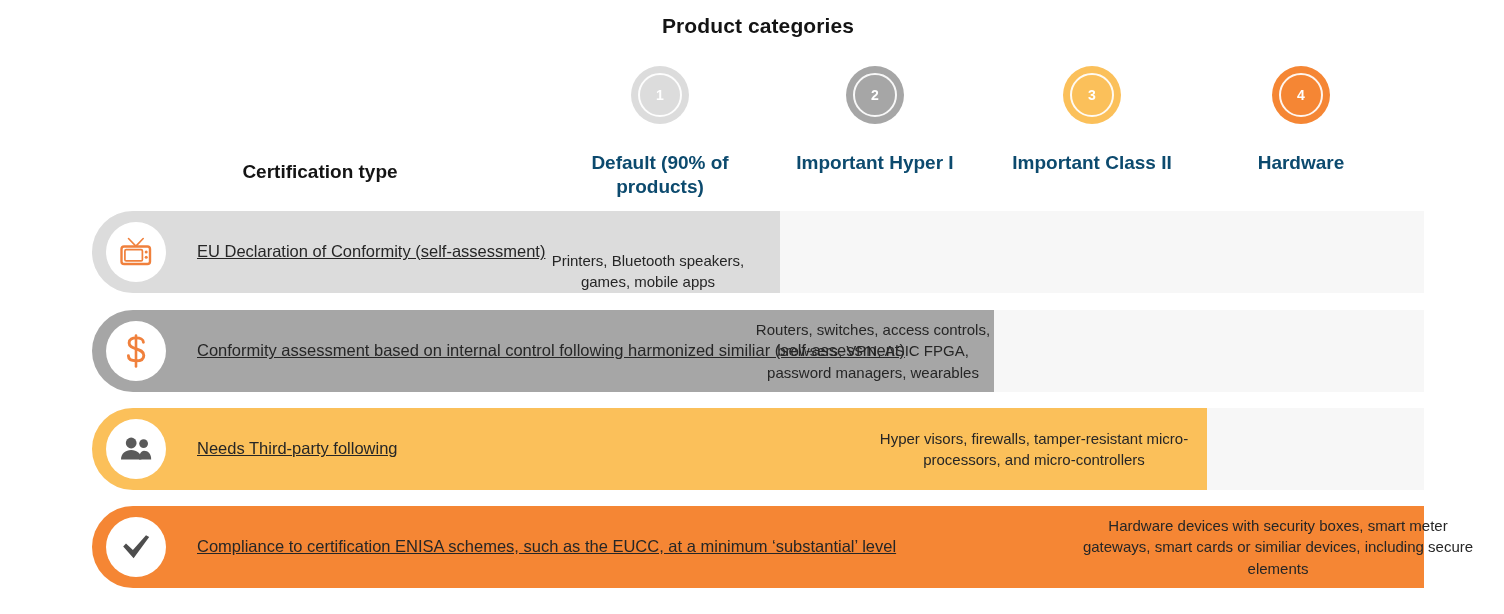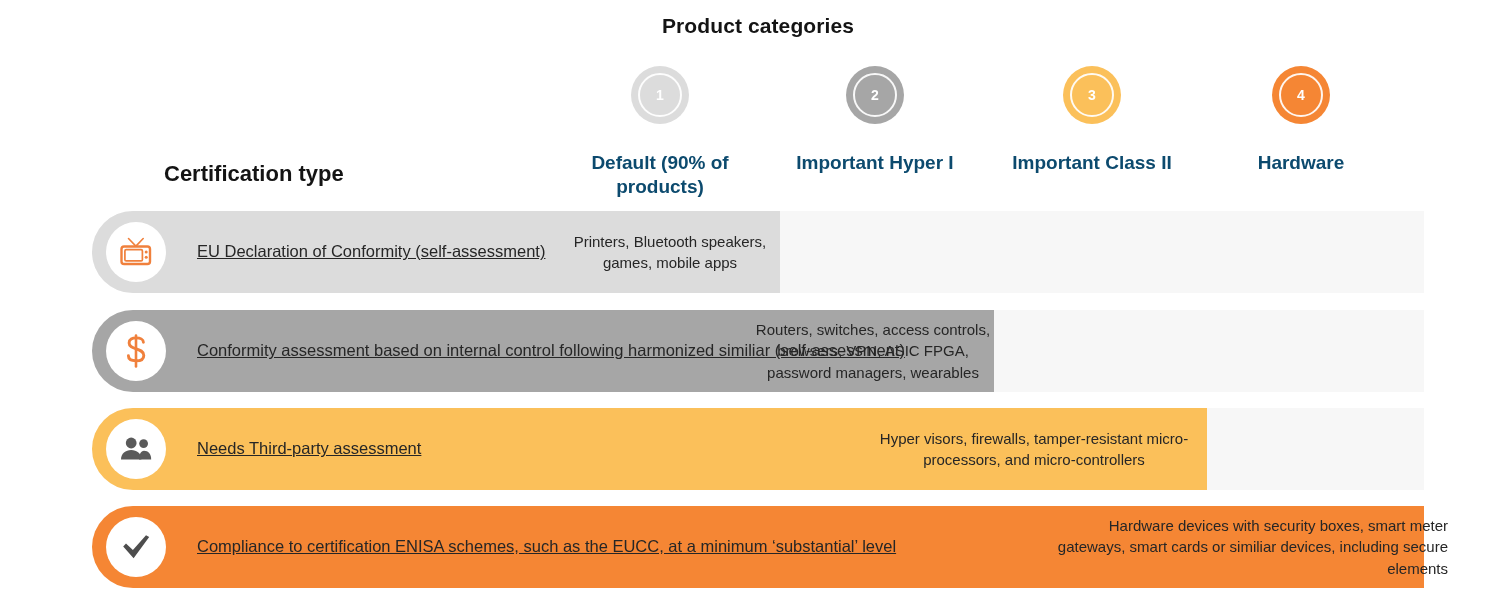--- a/index.html
+++ b/index.html
@@ -58,23 +58,24 @@
     margin-top:27px;
     font-size:19px;
     font-weight:bold;
     color:#0c4a6e;
     line-height:1.28;
   }
 
   
   #certification-type-header{
     position:absolute;
-    left:164px;top:161px;
+    left:170px;top:161px;
     width:300px;
-    font-size:22px;
+    text-align:center;
+    font-size:19px;
     font-weight:bold;
     color:#141414;
   }
 
   
   .row{
     position:absolute;
     left:92px;
     height:82px;
   }
@@ -169,21 +170,21 @@
   <div class="row-iconwrap">
     <svg class="ic" width="34" height="32" viewBox="0 0 34 32" fill="none">
       <path d="M9.5 2.5 L16.4 9.6 M24.2 2.5 L17.4 9.6" stroke="#f0803c" stroke-width="1.6" stroke-linecap="round"></path>
       <rect x="2.5" y="10.5" width="28.5" height="17.5" rx="2.6" stroke="#f0803c" stroke-width="2.4" fill="none"></rect>
       <rect x="5.9" y="13.7" width="17.5" height="11.2" rx="1.2" stroke="#f0803c" stroke-width="1.7" fill="none"></rect>
       <circle cx="27.2" cy="16.1" r="1.5" fill="#f0803c"></circle>
       <circle cx="27.2" cy="21.2" r="1.5" fill="#f0803c"></circle>
     </svg>
   </div>
   <div class="row-title">EU Declaration of Conformity (self-assessment)</div>
-  <div class="row-cell" style="left:472px;width:212px;">Printers, Bluetooth speakers, games, mobile apps</div>
+  <div class="row-cell" style="left:450px;width:212px;margin-top:19px;">Printers, Bluetooth speakers, games, mobile apps</div>
 </div>
 
 <div class="row" style="top:310px;">
   <div class="row-bg"></div>
   <div class="row-fill" style="width:902px;background:#a6a6a6;"></div>
   <div class="row-iconwrap">
     <svg class="ic" width="26" height="34" viewBox="0 0 26 34">
       <path d="M13 1.5 V32.5" stroke="#f0803c" stroke-width="2.6" stroke-linecap="round"></path>
       <path d="M20.4 8.2 C20.4 5.2 17.1 3.9 13.2 3.9 C9.3 3.9 6.1 5.4 6.1 8.9 C6.1 12.4 9.6 13.6 13.2 14.8 C16.8 16.0 20.8 17.3 20.8 21.4 C20.8 25.2 17.2 26.8 13.1 26.8 C9.0 26.8 5.4 25.3 5.4 21.8" stroke="#f0803c" stroke-width="2.9" fill="none" stroke-linecap="round" stroke-linejoin="round"></path>
     </svg>
@@ -196,27 +197,27 @@
   <div class="row-bg"></div>
   <div class="row-fill" style="width:1115px;background:#fbc05a;"></div>
   <div class="row-iconwrap">
     <svg class="ic" width="34" height="26" viewBox="0 0 34 26" fill="#5a5a5a">
       <circle cx="12.2" cy="7.0" r="5.4"></circle>
       <path d="M2.0 23.4 C2.0 17.6 6.6 14.1 12.2 14.1 C17.8 14.1 22.4 17.6 22.4 23.4 Z"></path>
       <circle cx="24.6" cy="7.6" r="4.4"></circle>
       <path d="M20.0 23.4 C20.0 18.4 21.9 14.8 25.0 14.8 C29.2 14.8 32.2 17.9 32.2 23.4 Z"></path>
     </svg>
   </div>
-  <div class="row-title">Needs Third-party assessment</div>
+  <div class="row-title">Needs Third-party following</div>
   <div class="row-cell" style="left:768px;width:348px;text-align:center;">Hyper visors, firewalls, tamper-resistant micro-processors, and micro-controllers</div>
 </div>
 
 <div class="row" style="top:506px;">
   <div class="row-bg"></div>
   <div class="row-fill" style="width:1332px;background:#f58634;"></div>
   <div class="row-iconwrap">
     <svg class="ic" width="32" height="30" viewBox="0 0 32 30" fill="#4d4d4d">
       <path d="M3.2 14.6 L6.0 11.4 L12.9 18.0 L26.0 3.2 L29.2 5.0 L13.6 26.2 Z"></path>
     </svg>
   </div>
   <div class="row-title">Compliance to certification ENISA schemes, such as the EUCC, at a minimum ‘substantial’ level</div>
-  <div class="row-cell" style="left:964px;width:392px;text-align:right;">Hardware devices with security boxes, smart meter gateways, smart cards or similiar devices, including secure elements</div>
+  <div class="row-cell" style="left:990px;width:392px;">Hardware devices with security boxes, smart meter gateways, smart cards or similiar devices, including secure elements</div>
 </div>
 
 </body></html>

